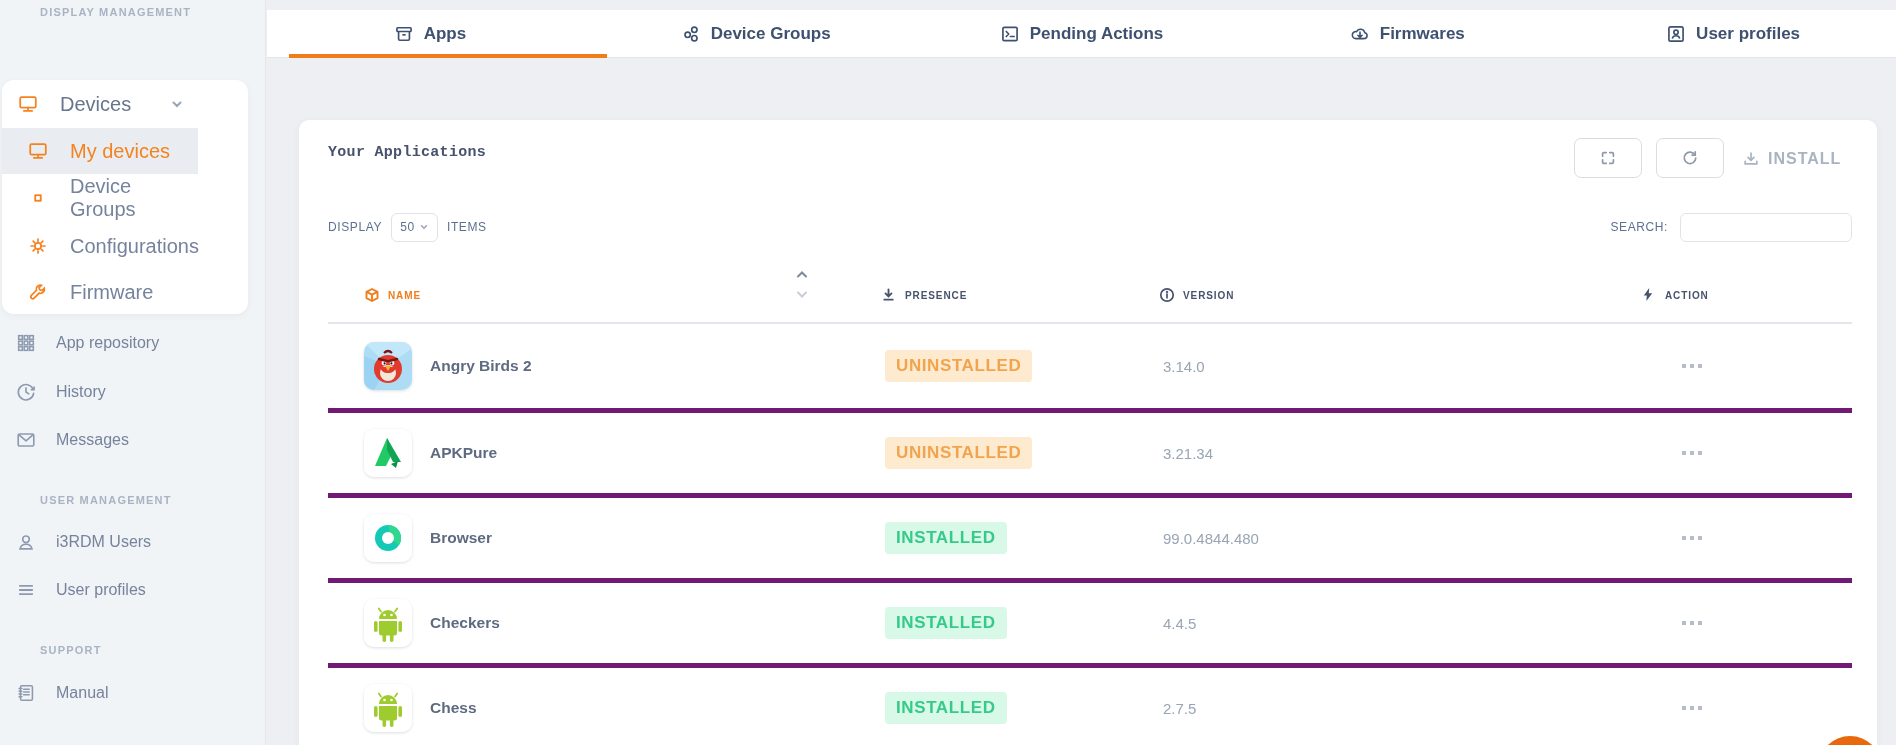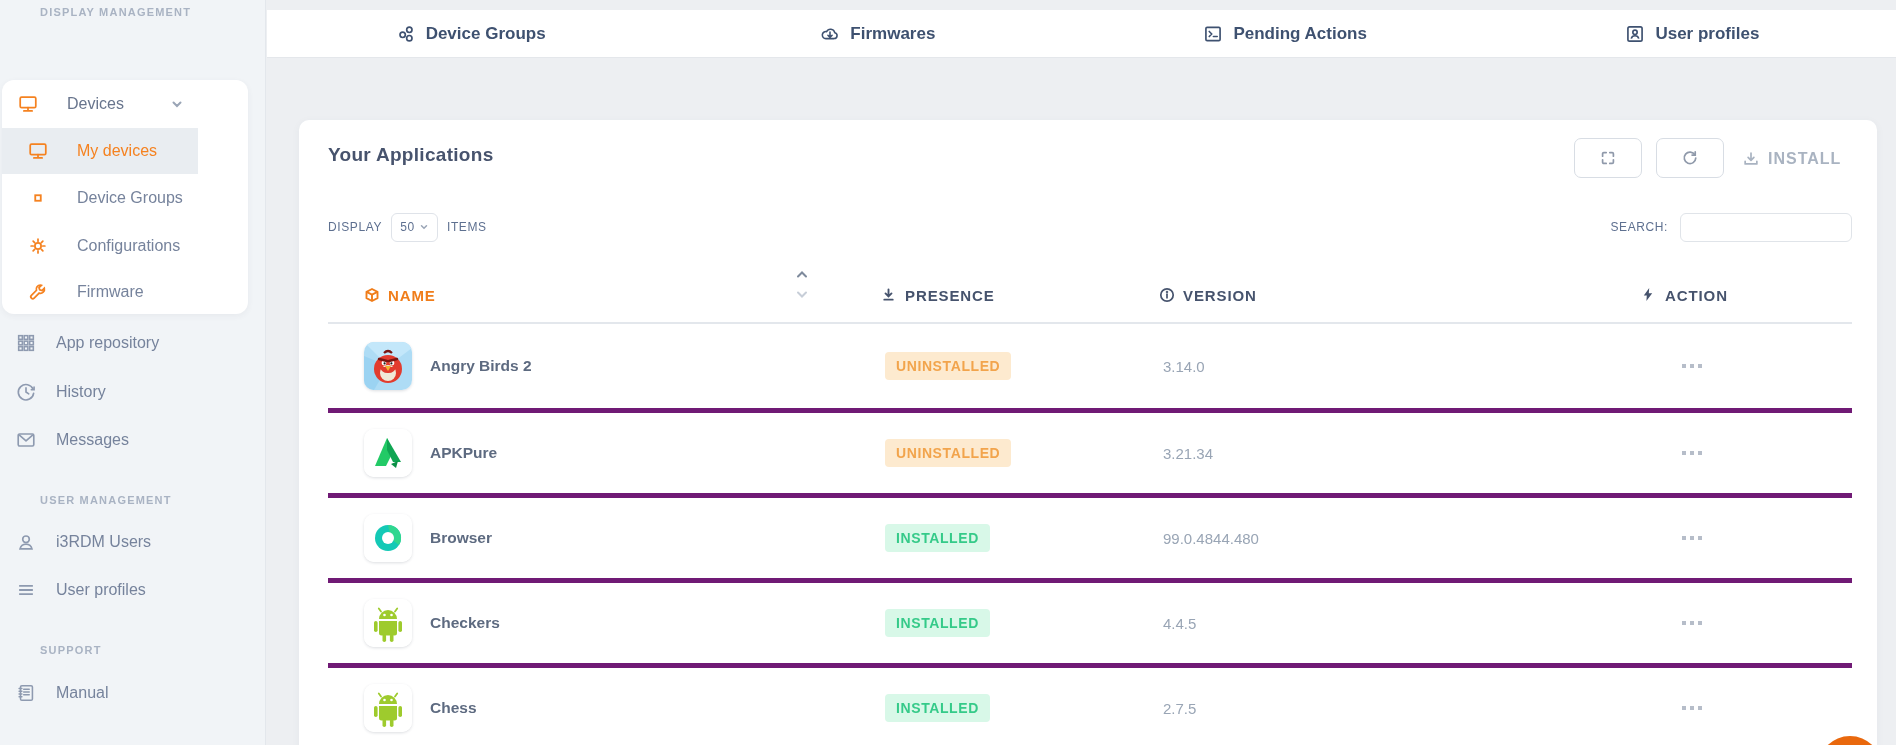--- a/index.html
+++ b/index.html
@@ -12,71 +12,71 @@
              background:#f1f4f7; border-right:1px solid #e3e7ec; z-index:3; }
   .side-label { position:absolute; left:40px; font-size:11px; font-weight:bold;
                 letter-spacing:1.2px; color:#a9b3c3; }
   .side-item { position:absolute; left:0; width:266px; height:40px; display:flex;
                align-items:center; padding-left:14px; gap:18px; color:#76839c;
                font-size:16px; cursor:pointer; }
   .side-item .s-icon { width:24px; height:24px; flex:0 0 24px; color:#8e9ab0; display:flex; align-items:center; justify-content:center; }
   .submenu-card { position:absolute; left:2px; top:80px; width:246px; height:234px;
                   background:#ffffff; border-radius:12px; box-shadow:0 2px 6px rgba(60,70,90,.06); }
   .sub-item { position:absolute; left:0; width:196px; height:40px; display:flex; align-items:center;
-              padding-left:24px; gap:27px; color:#76839c; font-size:16px; cursor:pointer; }
+              padding-left:24px; gap:20px; color:#76839c; font-size:20px; cursor:pointer; }
   .sub-item .s-icon { width:24px; height:24px; flex:0 0 24px; color:#f58220; display:flex; align-items:center; justify-content:center; }
   .sub-item.active { background:#e9edf1; color:#f58220; height:46px; }
   .chev { position:absolute; right:14px; color:#9aa5b6; }
 
   
   .tabbar { position:absolute; left:267px; top:10px; width:1629px; height:48px; background:#ffffff;
             border-bottom:1px solid #e4e7eb; display:flex; z-index:2; }
   .tab { flex:1 1 0; display:flex; align-items:center; justify-content:center; gap:10px;
          color:#3e5170; font-size:17px; font-weight:bold; position:relative; cursor:pointer; }
   .tab .t-icon { width:20px; height:20px; display:flex; color:#3e5170; }
   .tab.active::after { content:""; position:absolute; left:22px; right:-14px; bottom:-1px;
                        height:4px; background:#f07d1a; }
 
   
   .card { position:absolute; left:299px; top:120px; width:1578px; height:680px; background:#fff;
           border-radius:10px; box-shadow:0 2px 8px rgba(60,70,90,.05); }
-  .card-title { position:absolute; left:29px; top:24px; font-size:19px; color:#47536d; letter-spacing:.3px; }
+  .card-title { position:absolute; left:29px; top:24px; font-size:15px; color:#47536d; letter-spacing:.3px;font-family:Liberation Mono, monospace; }
   .icon-btn { position:absolute; top:18px; width:68px; height:40px; border:1px solid #d8dde4;
               border-radius:7px; background:#fff; display:flex; align-items:center; justify-content:center;
               color:#8f99aa; cursor:pointer; }
   .btn-fullscreen { left:1275px; } .btn-refresh { left:1357px; }
   .install-btn { position:absolute; left:1443px; top:28px; height:22px; display:flex; align-items:center;
                  gap:8px; color:#a9b3c1; font-size:16px; font-weight:bold; letter-spacing:1px; cursor:default; }
 
   .display-row { position:absolute; left:29px; top:92px; height:30px; display:flex; align-items:center; gap:9px;
                  color:#5e7090; font-size:12px; letter-spacing:.6px; }
   .page-size { width:47px; height:29px; border:1px solid #dfe3e9; border-radius:6px; display:flex;
                align-items:center; justify-content:center; gap:4px; color:#5e7090; font-size:12px; cursor:pointer; background:#fff; }
   .search-row { position:absolute; right:25px; top:92px; height:30px; display:flex; align-items:center; gap:12px;
                 color:#5e7090; font-size:12px; letter-spacing:.6px; }
   .search-input { width:172px; height:29px; border:1px solid #e0e4e9; border-radius:6px; outline:none;
                   font-size:13px; color:#47536d; padding:0 8px; background:#fff; }
 
-  .thead { position:absolute; left:0; top:160px; width:100%; height:30px; font-size:15px; font-weight:bold;
+  .thead { position:absolute; left:0; top:160px; width:100%; height:30px; font-size:10px; font-weight:bold;
            letter-spacing:.9px; color:#46536d; }
   .th { position:absolute; display:flex; align-items:center; gap:8px; top:0; height:30px; }
   .th .h-icon { width:16px; height:16px; display:flex; color:#46536d; }
   .th-name { left:65px; color:#f07d1a; } .th-name .h-icon { color:#f07d1a; }
   .th-presence { left:582px; } .th-version { left:860px; } .th-action { left:1342px; }
   .sort { position:absolute; left:497px; width:12px; display:flex; }
   .sort-up { top:-10px; color:#7e8a9c; } .sort-down { top:10px; color:#c7ced8; }
   .head-sep { position:absolute; left:29px; top:202px; width:1524px; height:2px; background:#e3e7ec; }
 
   .trow { position:absolute; left:29px; width:1524px; height:85px; }
   .trow + .trow-border, .trow-border { border-top:5px solid #701a75; }
   .app-ic { position:absolute; left:36px; top:50%; margin-top:-24px; width:48px; height:48px; border-radius:10px;
             overflow:hidden; box-shadow:0 1px 3px rgba(60,70,90,.18); background:#fff; }
   .r-name { position:absolute; left:102px; top:50%; transform:translateY(-50%); font-size:15.5px;
             font-weight:bold; color:#5d6a80; }
-  .badge { position:absolute; left:557px; top:50%; transform:translateY(-50%); font-size:14px; font-weight:bold;
+  .badge { position:absolute; left:557px; top:50%; transform:translateY(-50%); font-size:17px; font-weight:bold;
            letter-spacing:.6px; padding:6px 11px; border-radius:4px; }
   .badge[data-status="uninstalled"] { color:#f2a44c; background:#fdeacf; }
   .badge[data-status="installed"]   { color:#35ca89; background:#d8f8e8; }
   .r-version { position:absolute; left:835px; top:50%; transform:translateY(-50%); font-size:15px; color:#99a5b5; }
   .dots { position:absolute; left:1354px; top:50%; transform:translateY(-50%); display:flex; gap:4px; cursor:pointer; }
   .dots i { width:4px; height:4px; background:#b6bdc9; display:block; }
 
   .fab { position:absolute; left:1818px; top:736px; width:64px; height:64px; border-radius:50%;
          background:#e9680d; z-index:5; cursor:pointer; }
   svg { display:block; }
@@ -208,48 +208,58 @@
             <rect x="6" y="4" width="13" height="16" rx="1.5"></rect>
             <path d="M9.5 8 h6 M9.5 11 h6 M9.5 14 h6"></path>
             <path d="M4.5 7 h3 M4.5 10 h3 M4.5 13 h3 M4.5 16 h3"></path>
           </svg>
       </span>
       <span>Manual</span>
     </div>
   </aside>
 
   <nav class="tabbar">
+    <div class="tab active">
+      <span class="t-icon">
+        <svg width="20" height="20" viewBox="0 0 24 24" fill="none" stroke="currentColor" stroke-width="2" stroke-linejoin="round">
+            <rect x="3.5" y="4.5" width="17" height="4.5" rx="1"></rect>
+            <path d="M5.5 9 v9 a1.5 1.5 0 0 0 1.5 1.5 h10 a1.5 1.5 0 0 0 1.5-1.5 V9"></path>
+            <path d="M10 13 h4"></path>
+          </svg>
+      </span>
+      <span>Apps</span>
+    </div>
     <div class="tab">
       <span class="t-icon">
         <svg width="20" height="20" viewBox="0 0 24 24" fill="none" stroke="currentColor" stroke-width="2">
             <circle cx="16" cy="7" r="3.2"></circle>
             <circle cx="8" cy="13" r="3.2"></circle>
             <circle cx="16" cy="17" r="3.2"></circle>
           </svg>
       </span>
       <span>Device Groups</span>
     </div>
     <div class="tab">
       <span class="t-icon">
-        <svg width="20" height="20" viewBox="0 0 24 24" fill="none" stroke="currentColor" stroke-width="1.9" stroke-linecap="round" stroke-linejoin="round">
-            <path d="M7 17.5 a4.2 4.2 0 1 1 .9-8.3 a5.2 5.2 0 0 1 9.8 1.2 a3.6 3.6 0 0 1-.7 7.1 z"></path>
-            <path d="M12 9.5 v6 M9.5 13.5 l2.5 2.5 2.5-2.5"></path>
-          </svg>
-      </span>
-      <span>Firmwares</span>
-    </div>
-    <div class="tab">
-      <span class="t-icon">
         <svg width="20" height="20" viewBox="0 0 24 24" fill="none" stroke="currentColor" stroke-width="2" stroke-linecap="round" stroke-linejoin="round">
             <rect x="3.5" y="4" width="17" height="16" rx="1.5"></rect>
             <path d="M7.5 9 l3 3 -3 3"></path>
             <path d="M12.5 15 h4.5"></path>
           </svg>
       </span>
       <span>Pending Actions</span>
+    </div>
+    <div class="tab">
+      <span class="t-icon">
+        <svg width="20" height="20" viewBox="0 0 24 24" fill="none" stroke="currentColor" stroke-width="1.9" stroke-linecap="round" stroke-linejoin="round">
+            <path d="M7 17.5 a4.2 4.2 0 1 1 .9-8.3 a5.2 5.2 0 0 1 9.8 1.2 a3.6 3.6 0 0 1-.7 7.1 z"></path>
+            <path d="M12 9.5 v6 M9.5 13.5 l2.5 2.5 2.5-2.5"></path>
+          </svg>
+      </span>
+      <span>Firmwares</span>
     </div>
     <div class="tab">
       <span class="t-icon">
         <svg width="20" height="20" viewBox="0 0 24 24" fill="none" stroke="currentColor" stroke-width="2" stroke-linejoin="round">
             <rect x="3.5" y="3.5" width="17" height="17" rx="2"></rect>
             <circle cx="12" cy="10" r="2.6"></circle>
             <path d="M7.5 17.5 c.6-2.4 2.3-3.4 4.5-3.4 s3.9 1 4.5 3.4"></path>
           </svg>
       </span>
       <span>User profiles</span>

